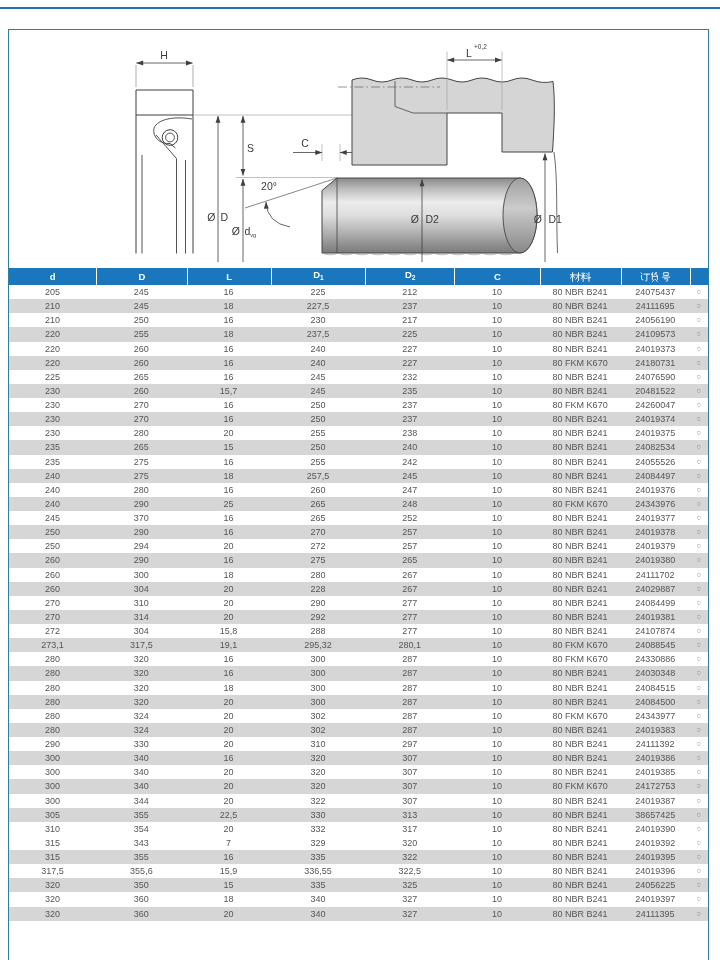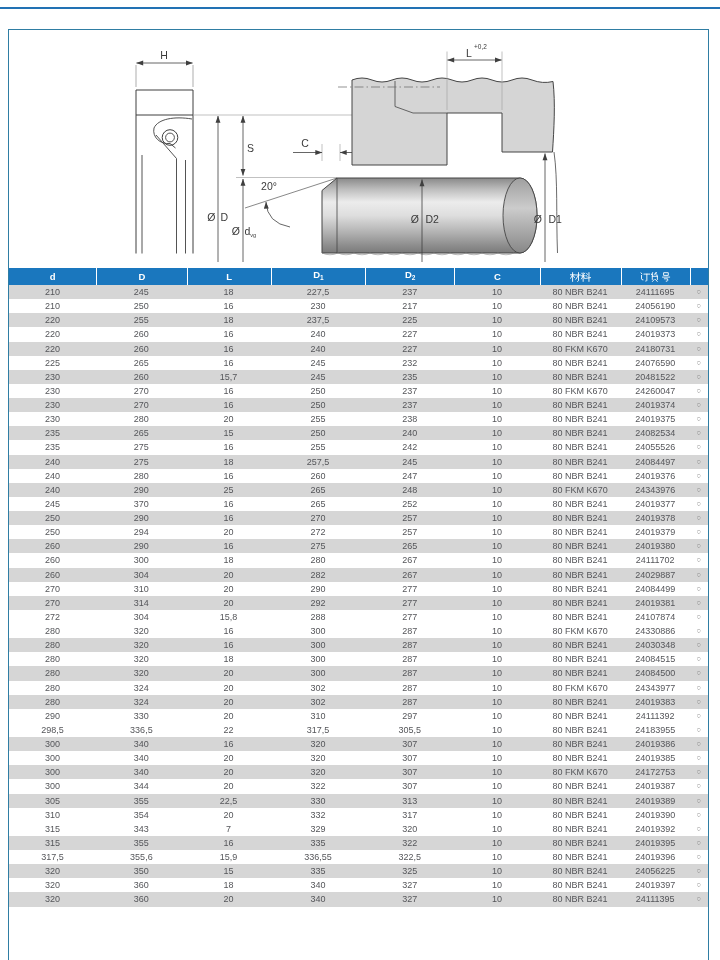--- a/index.html
+++ b/index.html
@@ -167,20 +167,31 @@
           <th aria-label="材料" title="材料"><svg class="cjk" viewBox="0 0 21 10" width="21" height="10">
               <path fill="none" stroke="#fff" stroke-width="0.9" stroke-linecap="round" d="M2.6,0.6 V9.4 M0.4,2.8 H4.8 M2.5,3.1 L0.6,6.3 M2.7,3.1 L4.5,5.5 M5.6,3 H10.4 M8.5,0.6 V8.7 L7.6,9.4 M8.4,3.5 L5.8,7.3 M11.7,1.1 L12.5,2.2 M14.7,1.1 L13.9,2.2 M11.2,3.8 H15.1 M13.15,0.8 V9.4 M13.1,4.1 L11.4,6.9 M13.2,4.1 L14.9,6.7 M16.7,1.4 L17.4,2.4 M16.3,3.5 L17,4.5 M15.6,6.4 L20.7,5.6 M18.95,0.6 V9.4"></path>
             </svg></th>
           <th aria-label="订货号" title="订货号"><svg class="cjk" viewBox="0 0 32 10" width="32" height="10">
               <path fill="none" stroke="#fff" stroke-width="0.9" stroke-linecap="round" d="M1,0.8 L1.9,1.9 M1.5,3.3 V6.9 Q1.5,7.9 3,7.9 M3.9,2.1 H9.8 M6.85,2.1 V8.4 Q6.85,9.3 5.7,9.1 M12.7,0.5 L11.5,2.7 M12.4,1.9 V3.9 M16.4,0.5 L14.1,2.5 M16,0.5 V2.7 Q16,3.6 17.4,3.3 M12.3,4.3 H17.4 M12.3,4.3 V7.5 M17.4,4.3 V7.5 M14.2,7.5 L12.4,9.5 M15.5,7.5 L17.3,9.5 M24,0.7 H28.3 V3.4 H24 Z M22.5,5.1 H29.7 M24.3,6.8 H27.7 V8.5 Q27.7,9.4 26.2,9.2"></path>
             </svg></th>
           <th><span></span></th>
         </tr>
       </thead>
     <tbody id="tbody">
+        <tr class="odd">
+          <td>205</td>
+          <td>245</td>
+          <td>16</td>
+          <td>225</td>
+          <td>212</td>
+          <td>10</td>
+          <td>80 NBR B241</td>
+          <td>24075437</td>
+          <td class="circle">○</td>
+        </tr>
         <tr class="even">
           <td>210</td>
           <td>245</td>
           <td>18</td>
           <td>227,5</td>
           <td>237</td>
           <td>10</td>
           <td>80 NBR B241</td>
           <td>24111695</td>
           <td class="circle">○</td>
@@ -391,21 +402,21 @@
           <td>267</td>
           <td>10</td>
           <td>80 NBR B241</td>
           <td>24111702</td>
           <td class="circle">○</td>
         </tr>
         <tr class="even">
           <td>260</td>
           <td>304</td>
           <td>20</td>
-          <td>282</td>
+          <td>228</td>
           <td>267</td>
           <td>10</td>
           <td>80 NBR B241</td>
           <td>24029887</td>
           <td class="circle">○</td>
         </tr>
         <tr class="odd">
           <td>270</td>
           <td>310</td>
           <td>20</td>
@@ -431,20 +442,31 @@
           <td>272</td>
           <td>304</td>
           <td>15,8</td>
           <td>288</td>
           <td>277</td>
           <td>10</td>
           <td>80 NBR B241</td>
           <td>24107874</td>
           <td class="circle">○</td>
         </tr>
+        <tr class="even">
+          <td>273,1</td>
+          <td>317,5</td>
+          <td>19,1</td>
+          <td>295,32</td>
+          <td>280,1</td>
+          <td>10</td>
+          <td>80 FKM K670</td>
+          <td>24088545</td>
+          <td class="circle">○</td>
+        </tr>
         <tr class="odd">
           <td>280</td>
           <td>320</td>
           <td>16</td>
           <td>300</td>
           <td>287</td>
           <td>10</td>
           <td>80 FKM K670</td>
           <td>24330886</td>
           <td class="circle">○</td>
@@ -506,31 +528,20 @@
         </tr>
         <tr class="odd">
           <td>290</td>
           <td>330</td>
           <td>20</td>
           <td>310</td>
           <td>297</td>
           <td>10</td>
           <td>80 NBR B241</td>
           <td>24111392</td>
-          <td class="circle">○</td>
-        </tr>
-        <tr class="odd">
-          <td>298,5</td>
-          <td>336,5</td>
-          <td>22</td>
-          <td>317,5</td>
-          <td>305,5</td>
-          <td>10</td>
-          <td>80 NBR B241</td>
-          <td>24183955</td>
           <td class="circle">○</td>
         </tr>
         <tr class="even">
           <td>300</td>
           <td>340</td>
           <td>16</td>
           <td>320</td>
           <td>307</td>
           <td>10</td>
           <td>80 NBR B241</td>
@@ -571,21 +582,21 @@
           <td class="circle">○</td>
         </tr>
         <tr class="even">
           <td>305</td>
           <td>355</td>
           <td>22,5</td>
           <td>330</td>
           <td>313</td>
           <td>10</td>
           <td>80 NBR B241</td>
-          <td>24019389</td>
+          <td>38657425</td>
           <td class="circle">○</td>
         </tr>
         <tr class="odd">
           <td>310</td>
           <td>354</td>
           <td>20</td>
           <td>332</td>
           <td>317</td>
           <td>10</td>
           <td>80 NBR B241</td>

